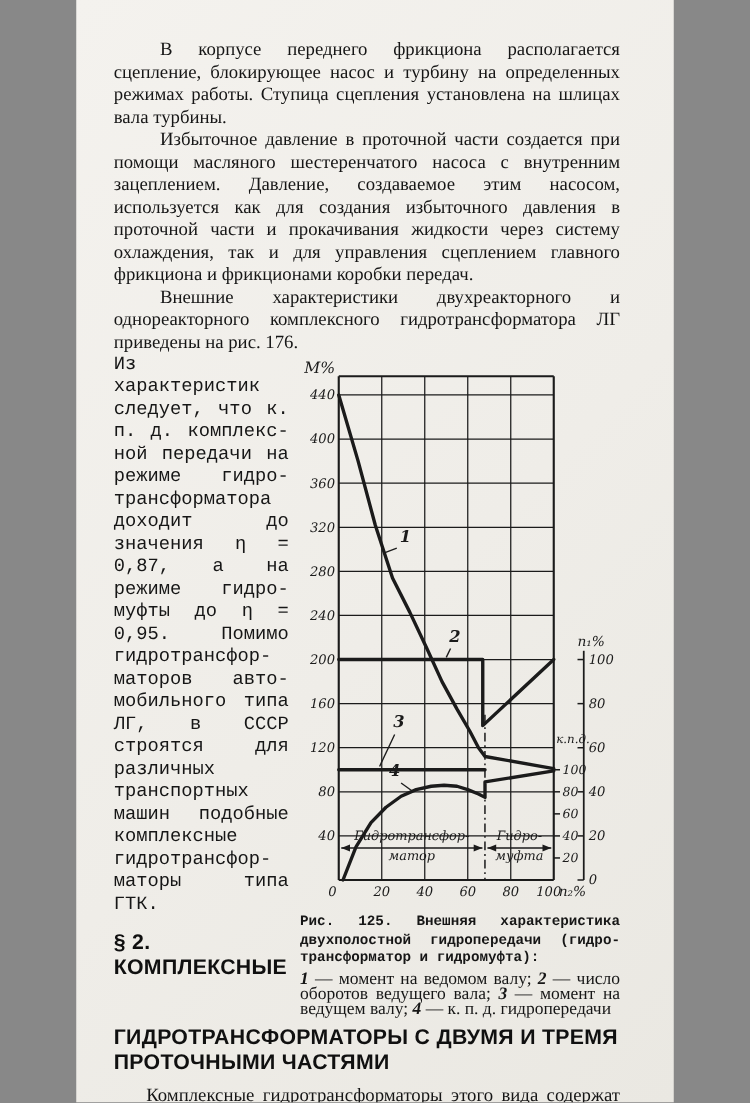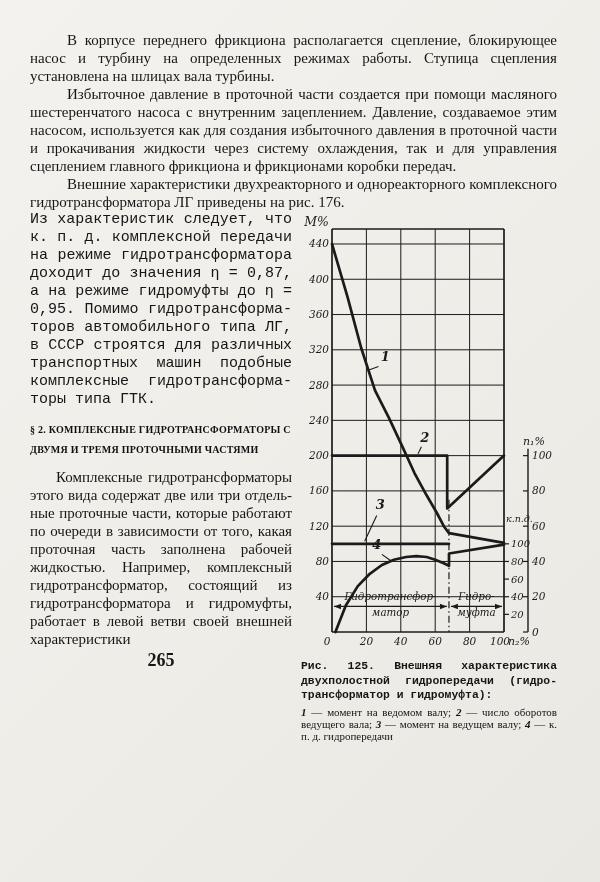--- a/index.html
+++ b/index.html
@@ -1,55 +1,55 @@
 <!DOCTYPE html>
 <html lang="ru"><head>
 <meta charset="utf-8">
 <style>
   html,body{margin:0;padding:0;background:#888;}
   .page{
     position:relative;
-    width:600px;height:882px;
+    width:478px;height:882px;
     margin:0 auto;
     background:linear-gradient(135deg,#f4f2ee 0%,#efede8 55%,#eae8e2 100%);
     box-sizing:border-box;
     padding:31px 43px 0 30px;
     font-family:"Liberation Serif",serif;
     color:#161616;
     overflow:hidden;
   }
   p.body{
     font-size:15px;line-height:18px;
     text-align:justify;text-indent:37px;
     margin:0;
   }
   p.body.noindent{text-indent:0;font-family:Liberation Mono, monospace;}
   p.body.colindent{text-indent:26px;}
   h2.section{
-    font-family:Liberation Serif, serif;
-    font-size:10px;line-height:20px;
+    font-family:Liberation Sans, sans-serif;
+    font-size:17px;line-height:20px;
     letter-spacing:.25px;
     margin:11px 0 8px 0;
     color:#101010;
   }
   figure.fig{
     float:right;width:256px;
     margin:3px 0 6px 9px;padding:0;
   }
   .fig svg{display:block;}
   .caption{
     margin:7px 0 0 0;
     font-family:Liberation Mono, monospace;
     font-weight:bold;
     font-size:11.4px;line-height:14.6px;
     text-align:justify;
   }
   .legend{
     margin:3px 0 0 0;
-    font-size:11px;line-height:12px;
+    font-size:14px;line-height:12px;
     text-align:justify;
   }
   .legend .num{font-style:italic;font-weight:bold;}
   .pageno{
     text-align:center;
     padding-right:35px;
     margin-top:2px;
     font-size:18px;font-weight:bold;
   }
 </style>

